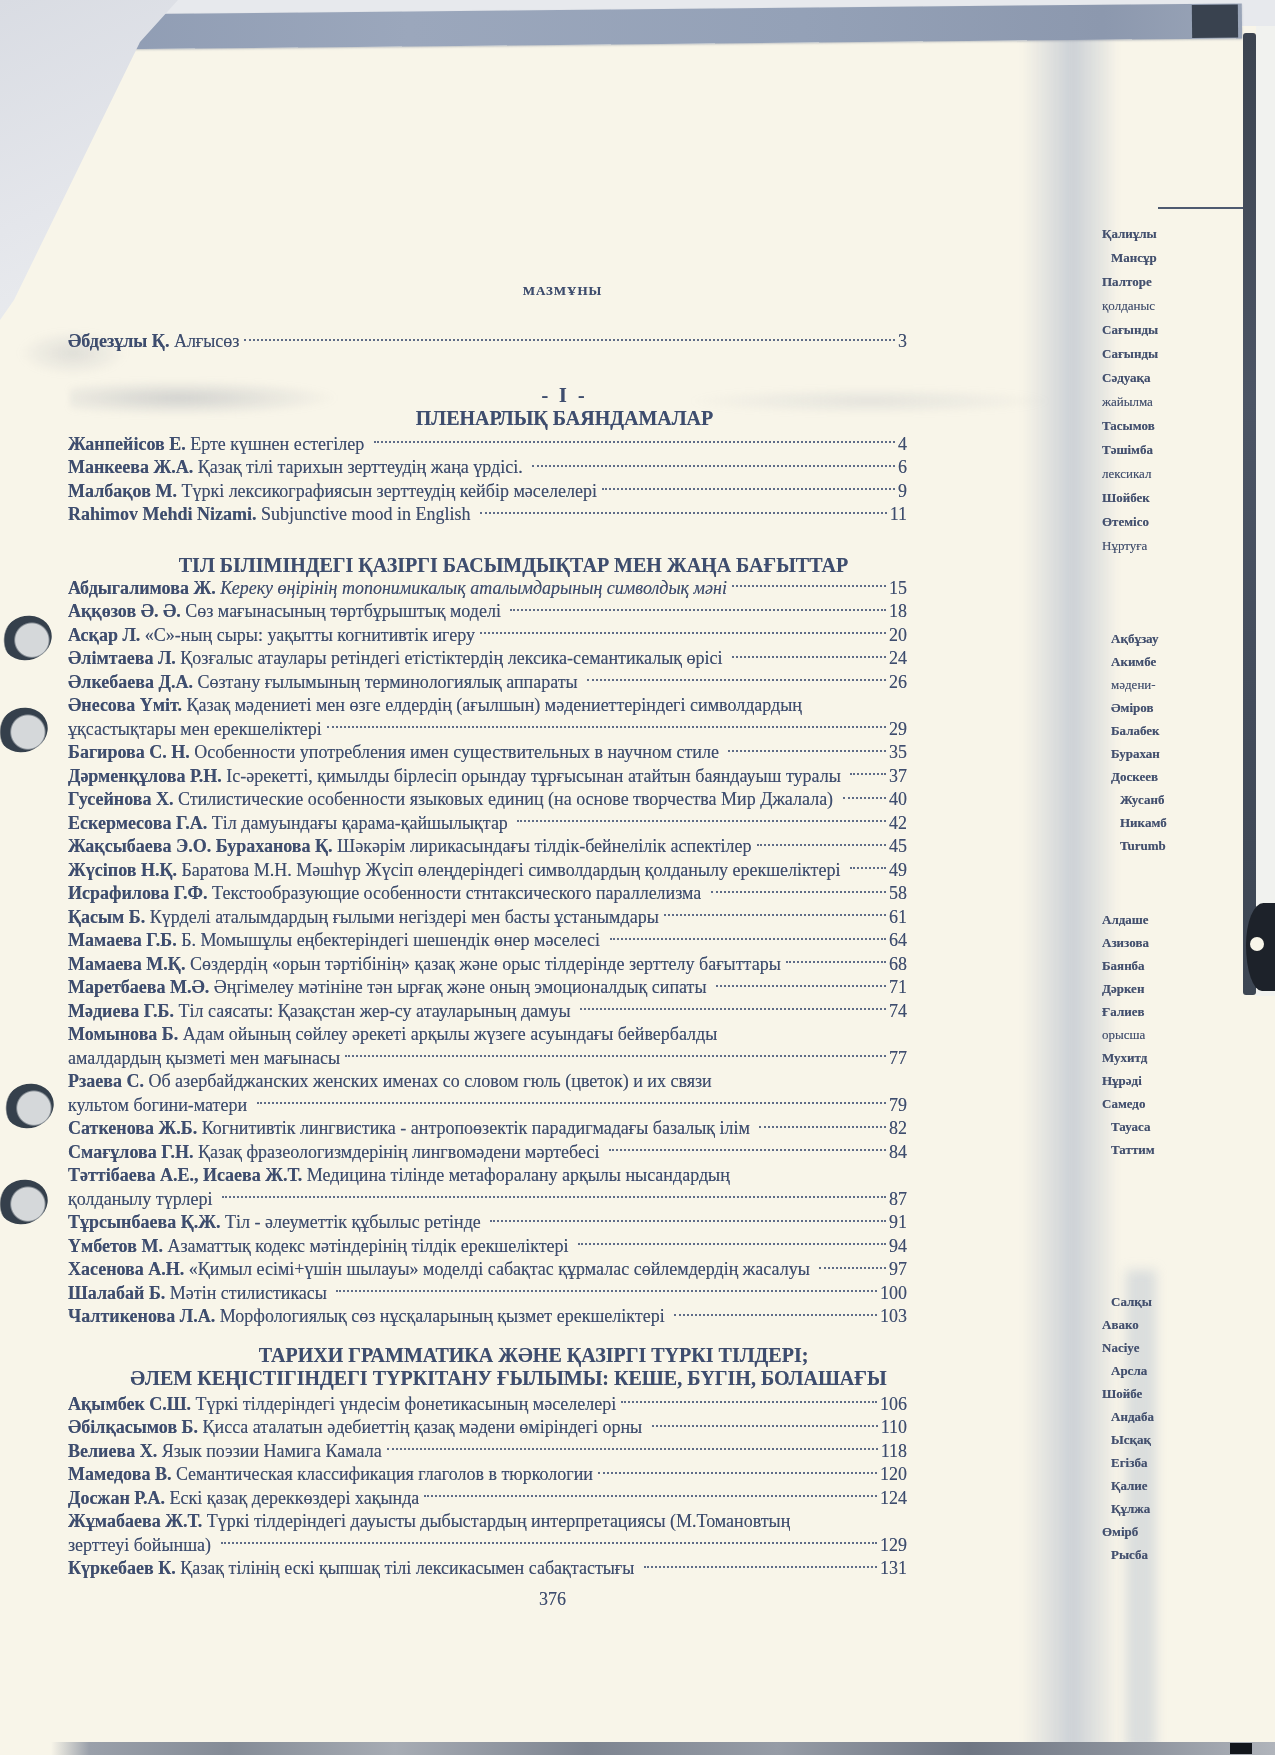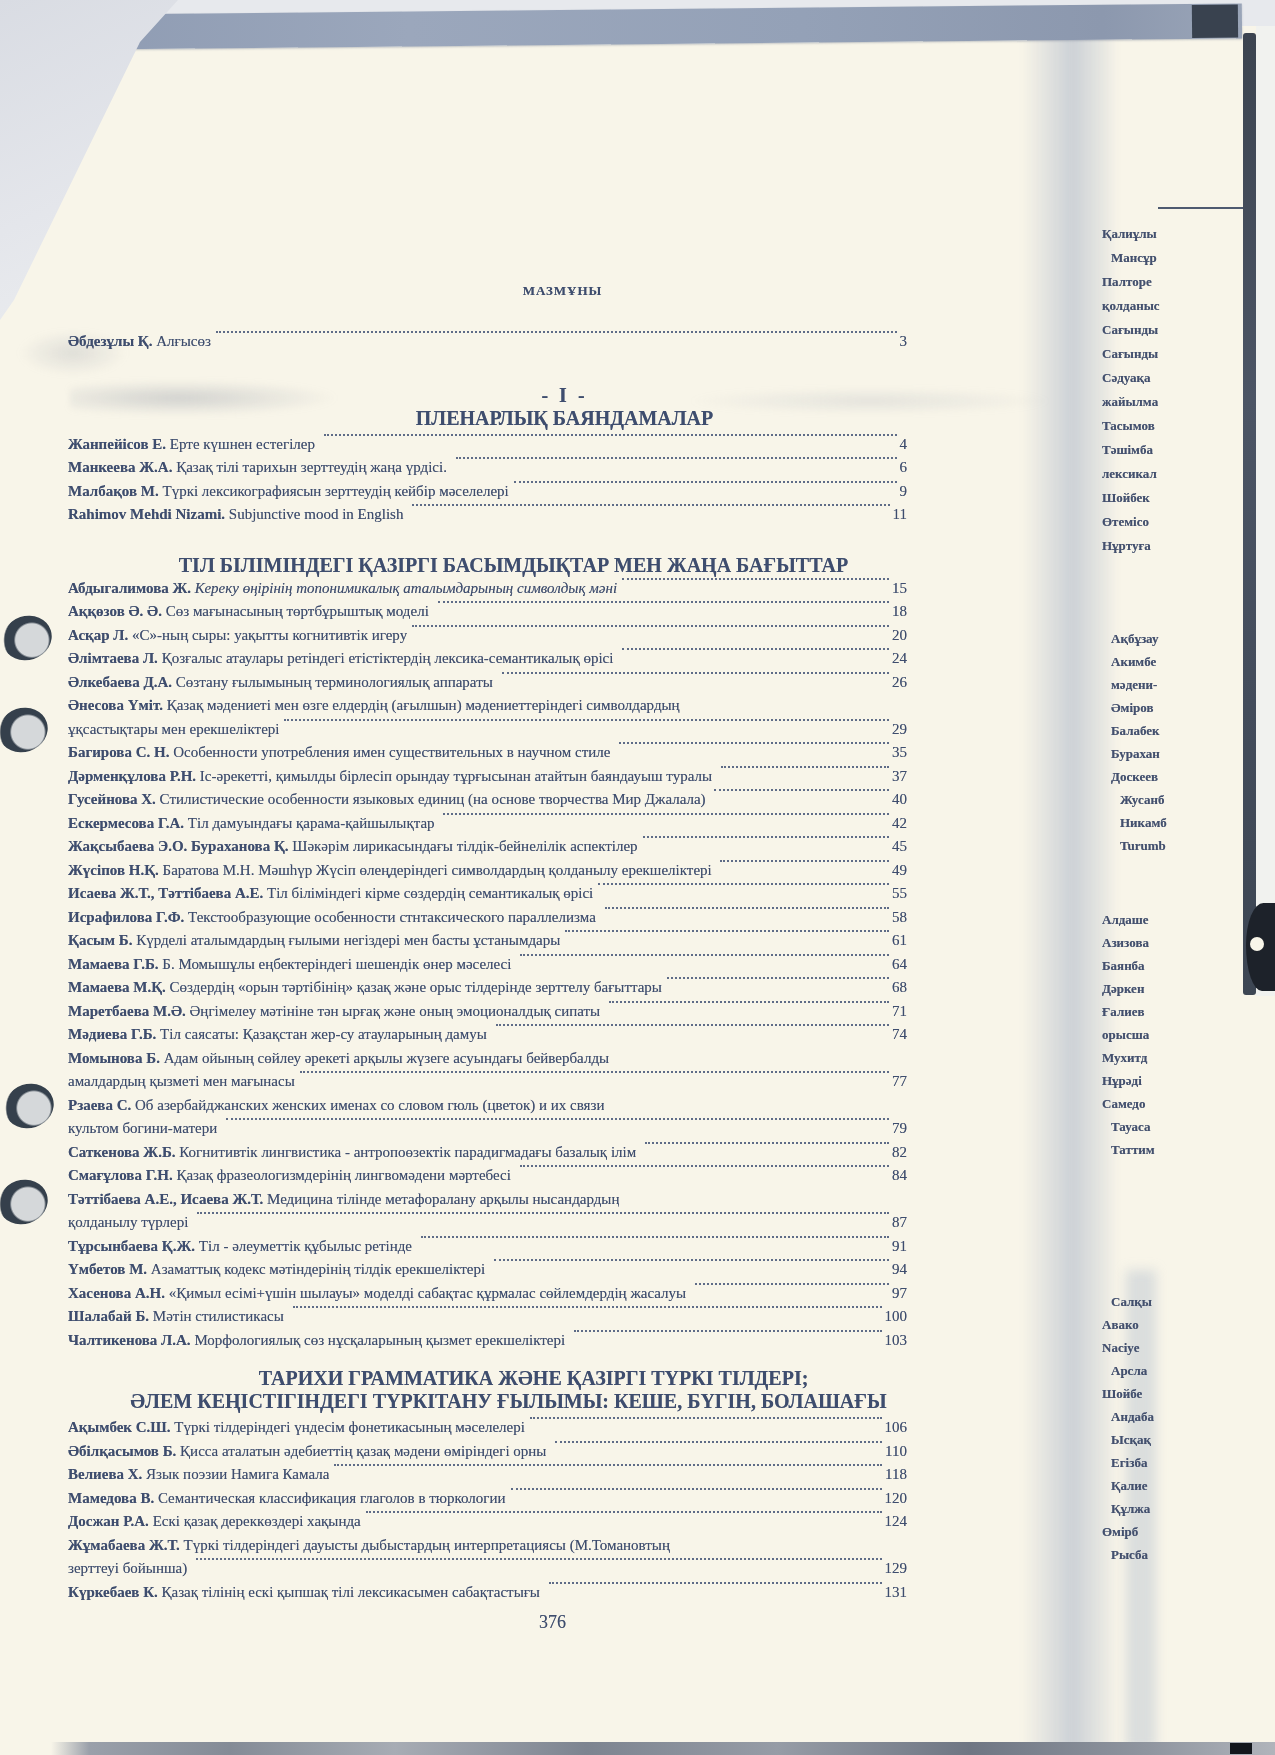--- a/index.html
+++ b/index.html
@@ -45,21 +45,21 @@
     background:radial-gradient(ellipse,rgba(158,165,178,.22),rgba(158,165,178,0) 72%);filter:blur(3px);}
   .smudge3{position:absolute;left:18px;top:330px;width:110px;height:46px;z-index:2;
     background:radial-gradient(ellipse,rgba(150,156,168,.25),rgba(150,156,168,0) 70%);filter:blur(3px);}
   .side-rule{position:absolute;left:1158px;top:207px;width:86px;height:2px;background:#4e5a70;z-index:2;}
 
   
   .toc{position:absolute;left:68px;top:279px;width:839px;z-index:2;color:var(--ink,#3e4d6e);
     text-shadow:0 0 .6px rgba(62,77,110,.55);}
   .doc-title{font-weight:700;font-size:13px;height:24px;line-height:24px;text-align:center;
     padding-left:150px;letter-spacing:1px;margin-bottom:27px;}
-  .row{display:flex;align-items:flex-start;height:23.5px;line-height:23.5px;font-size:15px;
+  .row{display:flex;align-items:center;height:23.5px;line-height:23.5px;font-size:18px;
     white-space:pre;overflow:hidden;}
   .row .b{font-weight:700;flex:0 0 auto;}
   .row .t{flex:0 1 auto;overflow:hidden;}
   .row .t.it{font-style:italic;}
   .row .leader{flex:1 1 12px;min-width:10px;border-bottom:2px dotted rgba(68,84,118,.85);
     margin:0 3px 5px 5px;height:1px;}
   .row .pg{flex:0 0 auto;}
   .heading .hline{height:23px;line-height:23px;font-weight:700;font-size:20px;text-align:center;}
   [data-hid="plenary"]{margin-top:29px;}
   [data-hid="plenary"] .hline{padding-left:154px;}
@@ -71,21 +71,21 @@
   [data-hid="hist-title"] .hline:first-child{padding-left:92px;}
   [data-hid="hist-title"] .hline:last-child{padding-left:42px;}
   [data-sid="s3"]{margin-top:3px;}
   .footer-pg{margin-top:6px;text-align:center;padding-left:130px;font-size:18px;height:24px;line-height:24px;}
 
   
   .side-col{position:absolute;left:1102px;top:0;width:152px;height:1755px;overflow:hidden;z-index:2;
     color:#43506e;text-shadow:0 0 .5px rgba(62,77,110,.5);}
   .side-group{position:absolute;left:0;width:100%;}
   .side-line{font-size:13px;font-weight:700;white-space:pre;}
-  .side-line.r{font-weight:700;}
+  .side-line.r{font-weight:400;}
   .side-line.ind{padding-left:9px;}
   [data-gid="g1"]{top:222px;} [data-gid="g1"] .side-line{height:24px;line-height:24px;}
   [data-gid="g2"]{top:627px;margin-left:9px;} [data-gid="g2"] .side-line{height:23px;line-height:23px;}
   [data-gid="g3"]{top:908px;} [data-gid="g3"] .side-line{height:23px;line-height:23px;}
   [data-gid="g4"]{top:1290px;} [data-gid="g4"] .side-line{height:23px;line-height:23px;}
 </style>
 </head>
 <body style="--ink: #3e4d6e; --paper: #f8f5e9;">
 
 <div class="top-strip"></div>
@@ -135,21 +135,20 @@
         <div class="row"><span class="b">Әлімтаева Л.</span><span class="t"> Қозғалыс атаулары ретіндегі етістіктердің лексика-семантикалық өрісі </span><span class="leader"></span><span class="pg">24</span></div>
         <div class="row"><span class="b">Әлкебаева Д.А.</span><span class="t"> Сөзтану ғылымының терминологиялық аппараты </span><span class="leader"></span><span class="pg">26</span></div>
         <div class="row"><span class="b">Әнесова Үміт.</span><span class="t"> Қазақ мәдениеті мен өзге елдердің (ағылшын) мәдениеттеріндегі символдардың</span></div>
         <div class="row"><span class="t">ұқсастықтары мен ерекшеліктері</span><span class="leader"></span><span class="pg">29</span></div>
         <div class="row"><span class="b">Багирова С. Н.</span><span class="t"> Особенности употребления имен существительных в научном стиле </span><span class="leader"></span><span class="pg">35</span></div>
         <div class="row"><span class="b">Дәрменқұлова Р.Н.</span><span class="t"> Іс-әрекетті, қимылды бірлесіп орындау тұрғысынан атайтын баяндауыш туралы </span><span class="leader"></span><span class="pg">37</span></div>
         <div class="row"><span class="b">Гусейнова Х.</span><span class="t"> Стилистические особенности языковых единиц (на основе творчества Мир Джалала) </span><span class="leader"></span><span class="pg">40</span></div>
         <div class="row"><span class="b">Ескермесова Г.А.</span><span class="t"> Тіл дамуындағы қарама-қайшылықтар </span><span class="leader"></span><span class="pg">42</span></div>
         <div class="row"><span class="b">Жақсыбаева Э.О. Бураханова Қ.</span><span class="t"> Шәкәрім лирикасындағы тілдік-бейнелілік аспектілер</span><span class="leader"></span><span class="pg">45</span></div>
         <div class="row"><span class="b">Жүсіпов Н.Қ.</span><span class="t"> Баратова М.Н. Мәшһүр Жүсіп өлеңдеріндегі символдардың қолданылу ерекшеліктері </span><span class="leader"></span><span class="pg">49</span></div>
-        <div class="row"><span class="b">Исаева Ж.Т., Тәттібаева А.Е.</span><span class="t"> Тіл біліміндегі кірме сөздердің семантикалық өрісі</span><span class="leader"></span><span class="pg">55</span></div>
         <div class="row"><span class="b">Исрафилова Г.Ф.</span><span class="t"> Текстообразующие особенности стнтаксического параллелизма </span><span class="leader"></span><span class="pg">58</span></div>
         <div class="row"><span class="b">Қасым Б.</span><span class="t"> Күрделі аталымдардың ғылыми негіздері мен басты ұстанымдары</span><span class="leader"></span><span class="pg">61</span></div>
         <div class="row"><span class="b">Мамаева Г.Б.</span><span class="t"> Б. Момышұлы еңбектеріндегі шешендік өнер мәселесі </span><span class="leader"></span><span class="pg">64</span></div>
         <div class="row"><span class="b">Мамаева М.Қ.</span><span class="t"> Сөздердің «орын тәртібінің» қазақ және орыс тілдерінде зерттелу бағыттары</span><span class="leader"></span><span class="pg">68</span></div>
         <div class="row"><span class="b">Маретбаева М.Ә.</span><span class="t"> Әңгімелеу мәтініне тән ырғақ және оның эмоционалдық сипаты </span><span class="leader"></span><span class="pg">71</span></div>
         <div class="row"><span class="b">Мәдиева Г.Б.</span><span class="t"> Тіл саясаты: Қазақстан жер-су атауларының дамуы </span><span class="leader"></span><span class="pg">74</span></div>
         <div class="row"><span class="b">Момынова Б.</span><span class="t"> Адам ойының сөйлеу әрекеті арқылы жүзеге асуындағы бейвербалды</span></div>
         <div class="row"><span class="t">амалдардың қызметі мен мағынасы</span><span class="leader"></span><span class="pg">77</span></div>
         <div class="row"><span class="b">Рзаева С.</span><span class="t"> Об азербайджанских женских именах со словом гюль (цветок) и их связи</span></div>
         <div class="row"><span class="t">культом богини-матери </span><span class="leader"></span><span class="pg">79</span></div>

